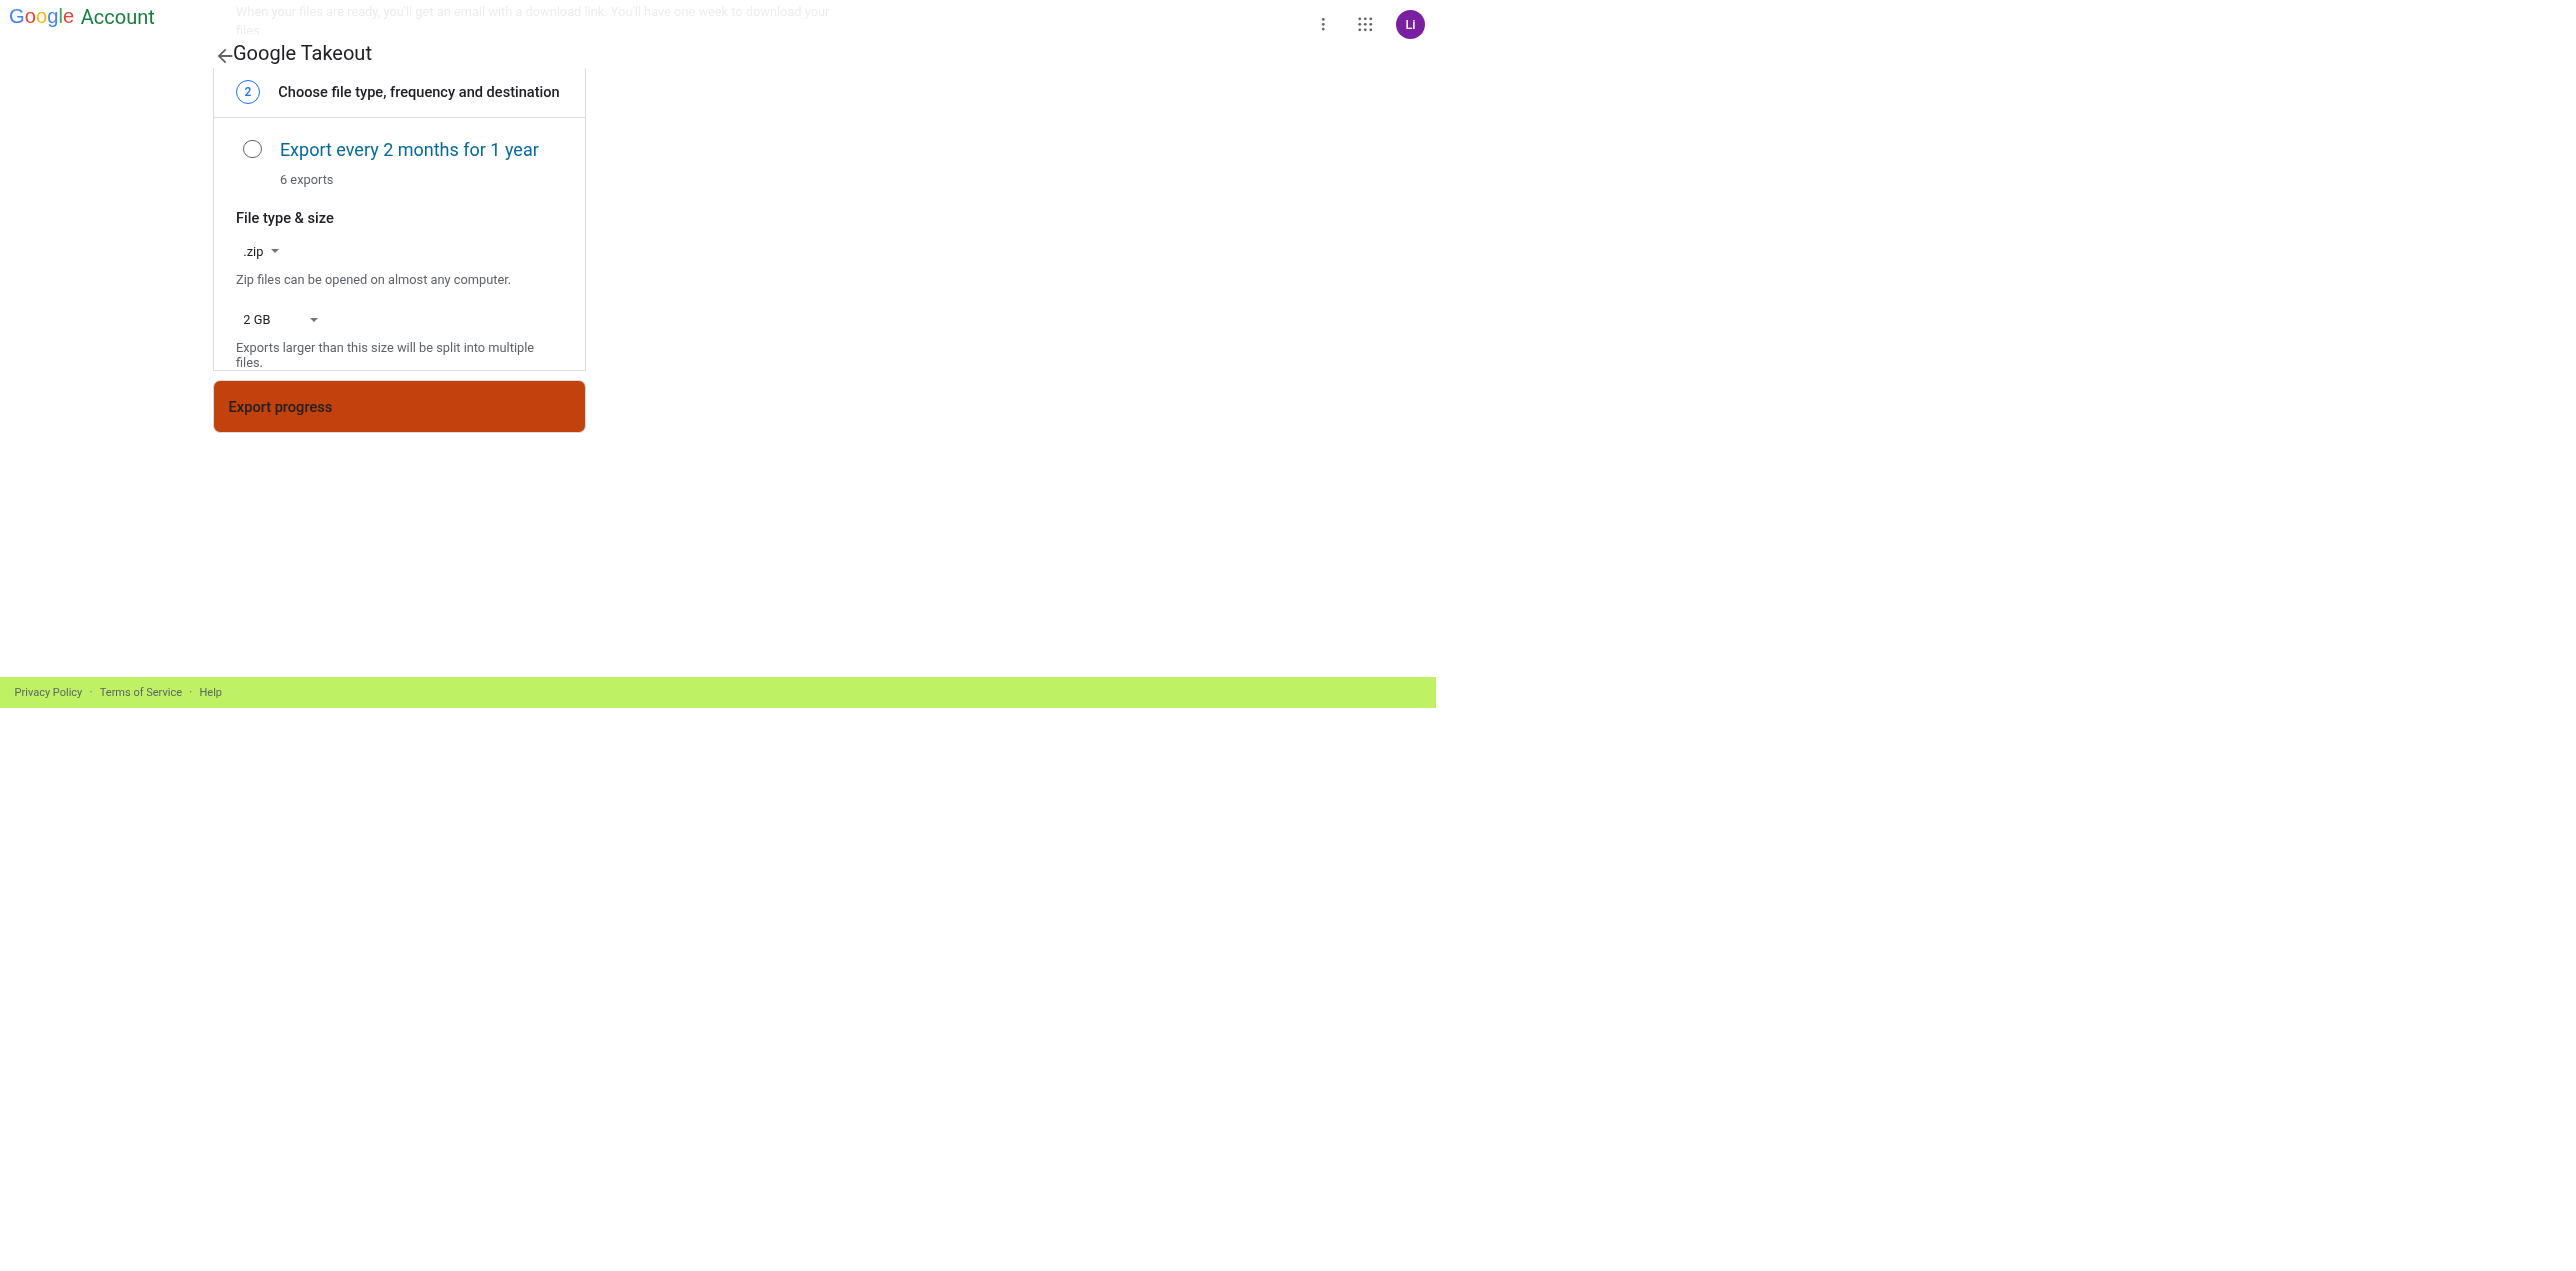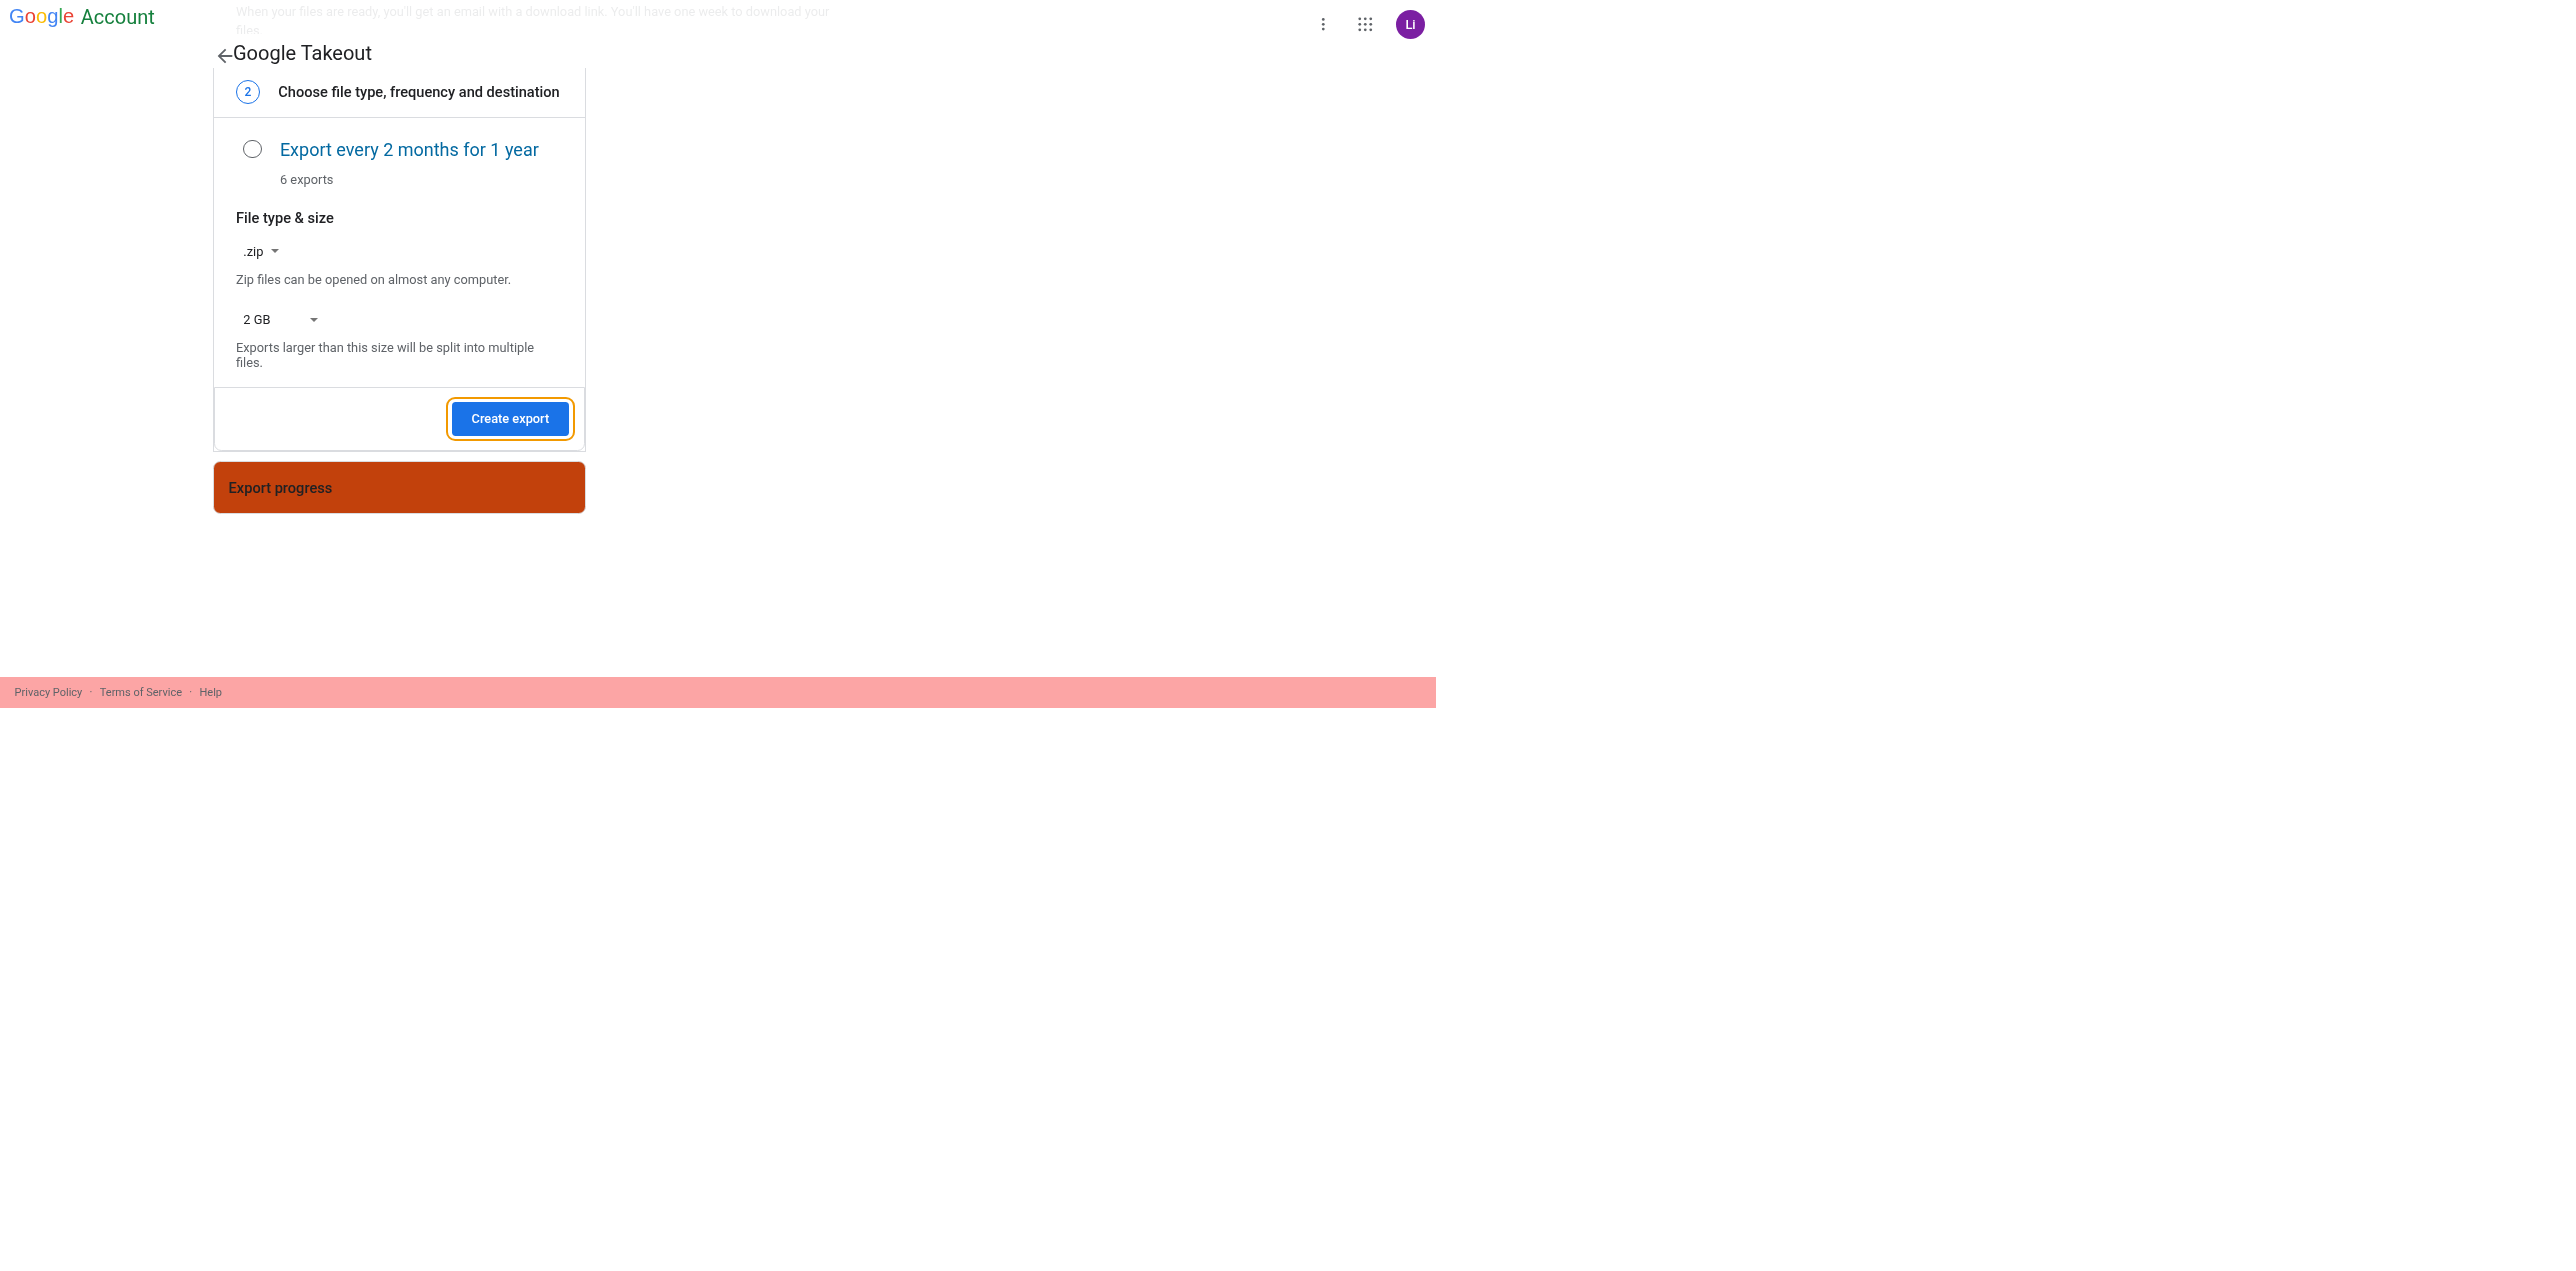--- a/index.html
+++ b/index.html
@@ -342,21 +342,21 @@
       font-weight: 500;
       color: #202124;
     }
     
     .footer {
       position: absolute;
       bottom: 0;
       left: 0;
       right: 0;
       padding: 9.1px 14.6px;
-      background: #fca5a5;
+      background: #bef264;
       display: flex;
       align-items: center;
       font-size: 11px;
       z-index: 200;
     }
     
     .footer a {
       color: #5f6368;
       text-decoration: none;
     }
@@ -447,25 +447,20 @@
       <span class="dropdown-arrow"></span>
     </div>
     <p class="helper-text">Zip files can be opened on almost any computer.</p>
 
     <div class="dropdown" style="margin-top:25.6px;gap:32px;">
       <span class="dropdown-val">2 GB</span>
       <span class="dropdown-arrow"></span>
     </div>
     <p class="helper-text">Exports larger than this size will be split into multiple files.</p>
 
-    <div class="step-footer">
-      <span class="highlight-ring">
-        <button class="create-button">Create export</button>
-      </span>
-    </div>
   </div>
 
   <div class="progress-card">
     <div class="progress-title">Export progress</div>
   </div>
 
 </div>
 
 <div class="footer">
   <a href="#">Privacy Policy</a>

